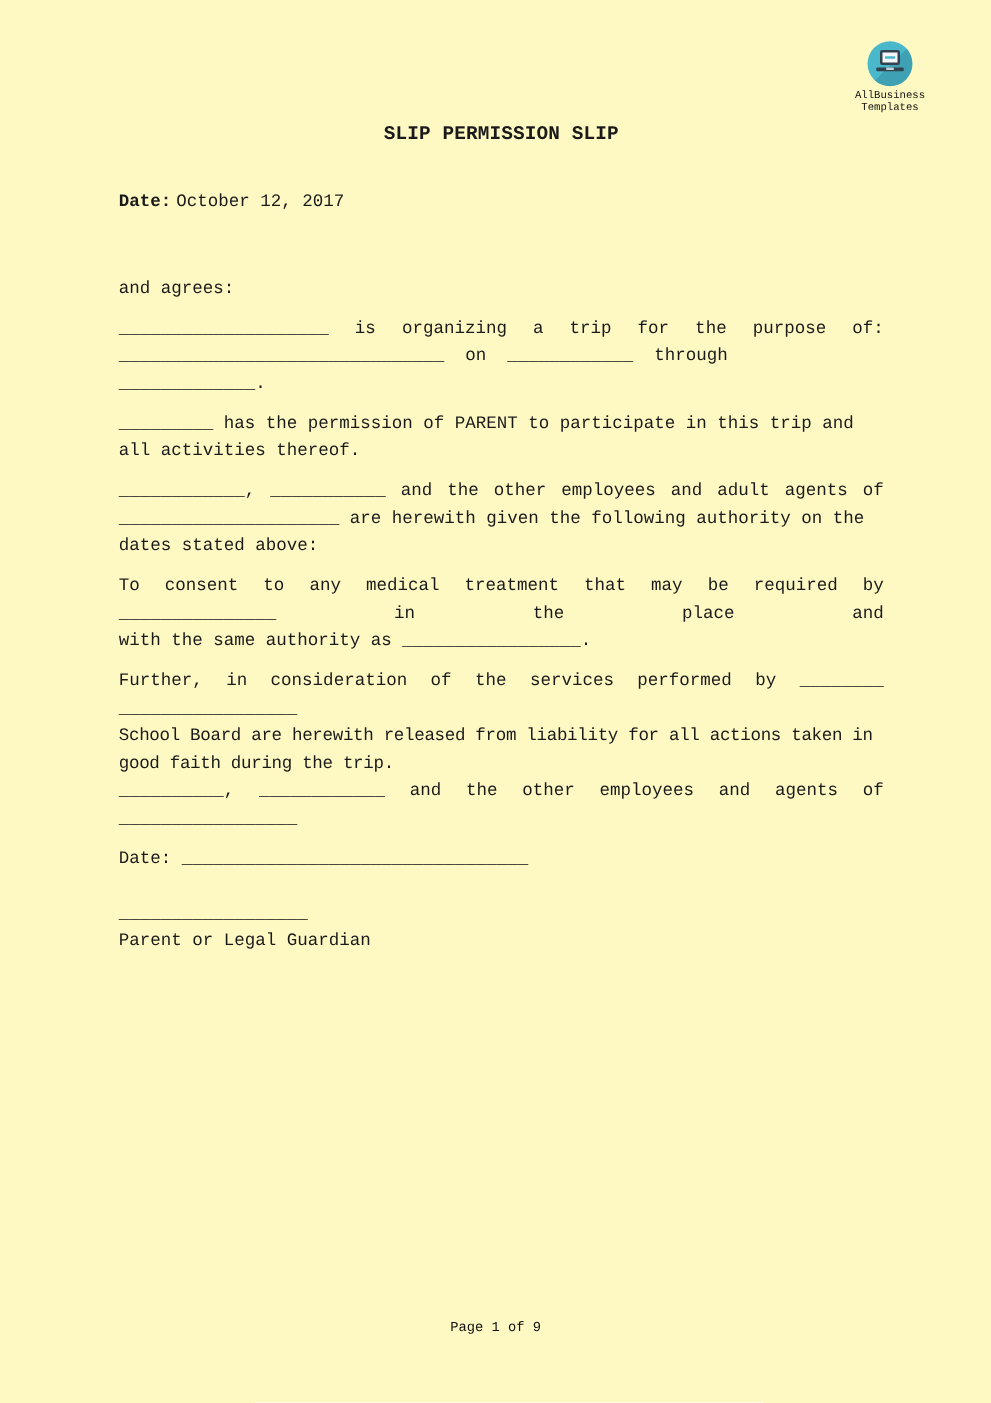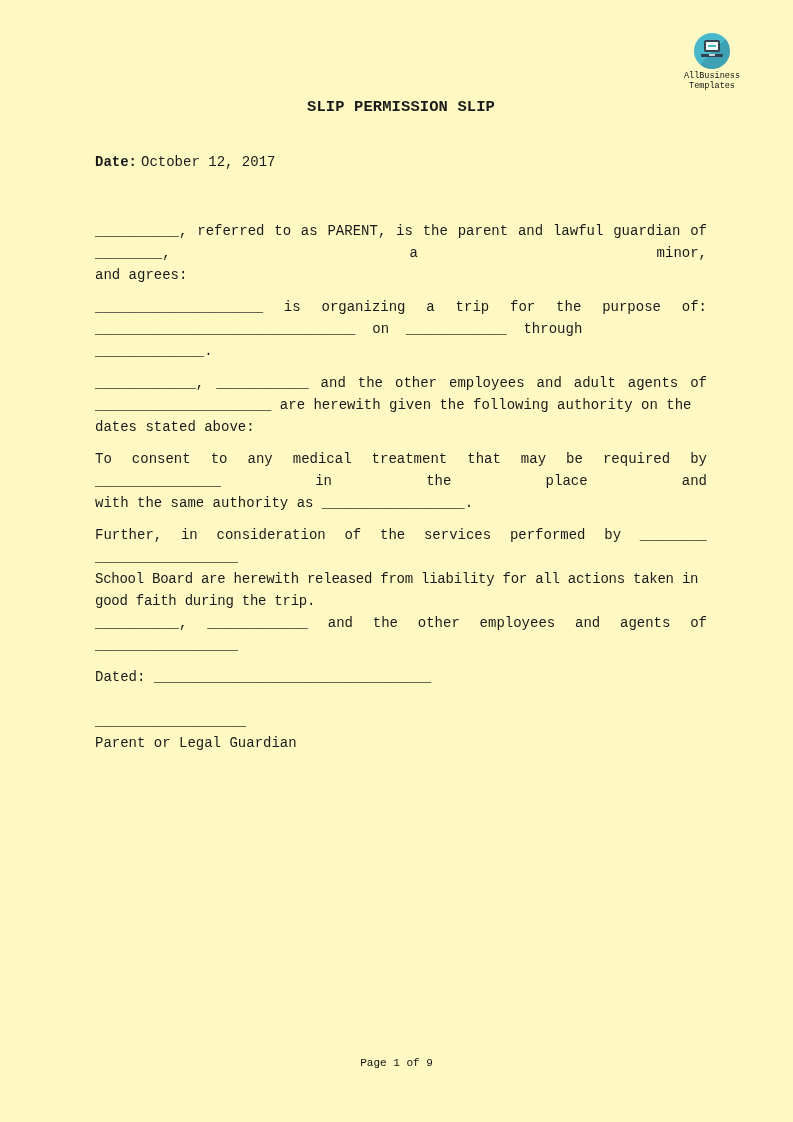--- a/index.html
+++ b/index.html
@@ -153,48 +153,50 @@
 
     <div class="doc-title">SLIP PERMISSION SLIP</div>
 
     <div class="date-line">
       <span class="date-label">Date:</span><span class="date-value">October 12, 2017</span>
     </div>
 
     <div class="body-text">
 
       <div class="para">
-        <div class="line j">__________,  referred to as PARENT, is the parent and lawful guardian of ________,  a minor,</div>
         <div class="line">and agrees:</div>
       </div>
 
       <div class="para">
         <div class="line j">____________________ is organizing a trip for the purpose of:</div>
         <div class="line">_______________________________ &nbsp;on&nbsp; ____________ &nbsp;through&nbsp; _____________.</div>
       </div>
 
+      <div class="para">
+        <div class="line">_________ has the permission of PARENT to participate in this trip and all activities thereof.</div>
+      </div>
 
       <div class="para">
         <div class="line j">____________,  ___________ and the other employees and adult agents of</div>
         <div class="line">_____________________ are herewith given the following authority on the dates stated above:</div>
       </div>
 
       <div class="para">
         <div class="line j">To consent to any medical treatment that may be required by _______________  in the place and</div>
         <div class="line">with the same authority as _________________.</div>
       </div>
 
       <div class="para">
         <div class="line j">Further, in consideration of the services performed by ________  _________________</div>
         <div class="line tight">School Board are herewith released from liability for all actions taken in good faith during the trip.</div>
         <div class="line j">__________,  ____________  and the other employees and agents of _________________</div>
       </div>
 
       <div class="para dated-para">
-        <div class="line">Dated: _________________________________</div>
+        <div class="line">Date: _________________________________</div>
       </div>
 
       <div class="signature-block">
         <div class="line sig-rule">__________________</div>
         <div class="line sig-label">Parent or Legal Guardian</div>
       </div>
 
     </div>
   </div>
 

